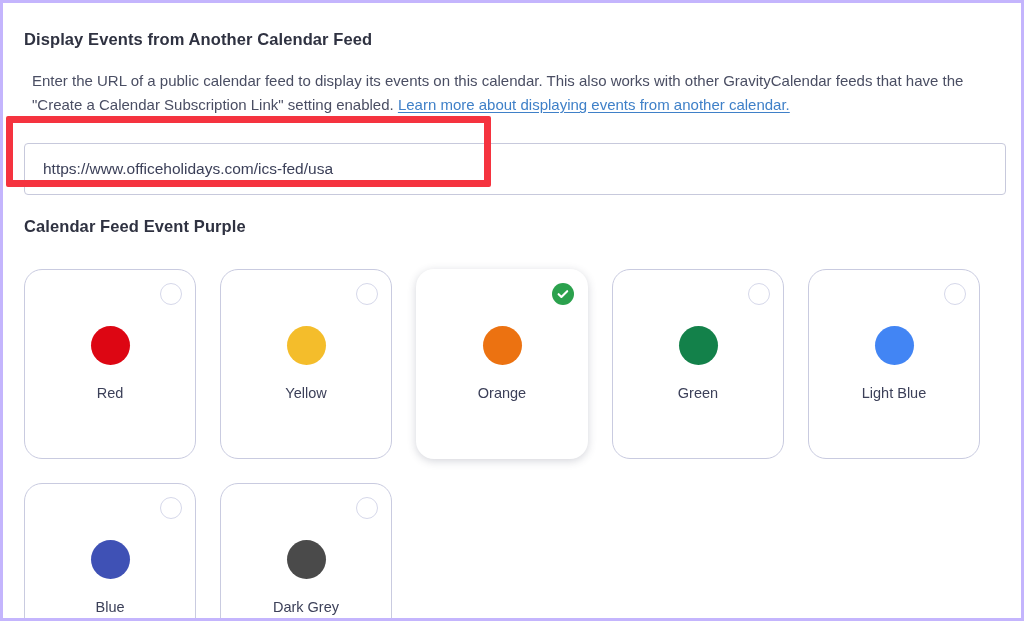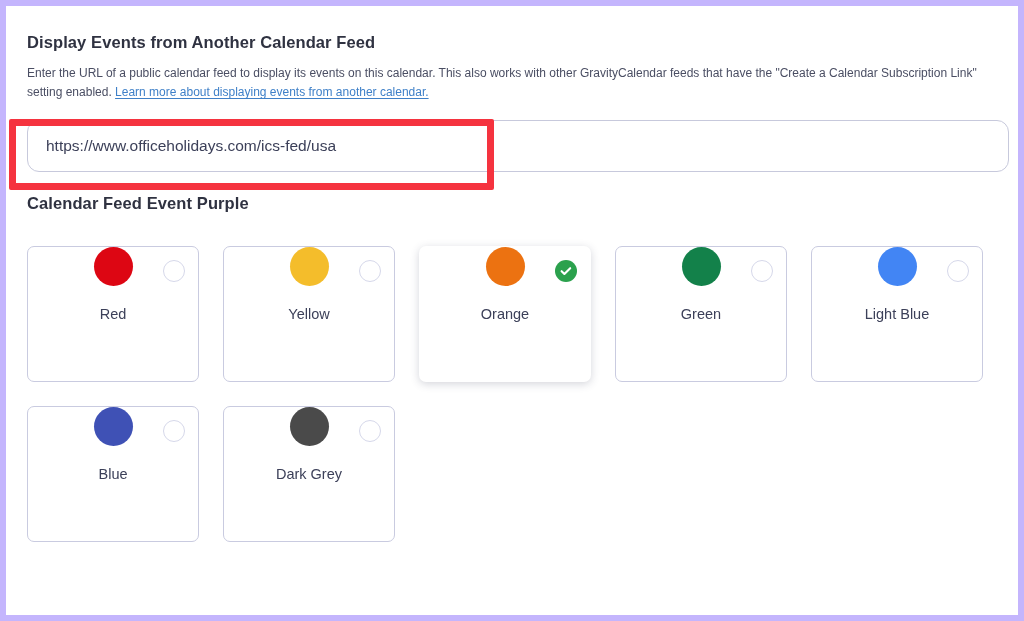--- a/index.html
+++ b/index.html
@@ -12,59 +12,59 @@
     font-family: "Liberation Sans", sans-serif;
     -webkit-font-smoothing: antialiased;
   }
 
   .screen {
     position: relative;
     width: 1024px;
     height: 621px;
     box-sizing: border-box;
     background: #ffffff;
-    border: 6px solid #c4b5fd;
+    border: 3px solid #c4b5fd;
     overflow: hidden;
   }
 
   .content {
     position: absolute;
     left: 21px;
     top: 0;
     width: 982px;
   }
 
   
   .section-heading {
     font-size: 16.5px;
     font-weight: 700;
     color: #2f3241;
     letter-spacing: 0.1px;
     margin: 0;
   }
   .section-desc {
-    font-size: 12px;
+    font-size: 15px;
     color: #4a4e63;
     line-height: 1.62;
-    margin: 0;
+    margin: 8px;
     max-width: 975px;
   }
   .section-desc a {
     color: #3f80c8;
     text-decoration: underline;
     text-underline-offset: 2px;
   }
 
   
   .url-field {
     box-sizing: border-box;
     width: 982px;
     height: 52px;
     border: 1px solid #c7c9dc;
-    border-radius: 12px;
+    border-radius: 4px;
     background: #ffffff;
     font-family: "Liberation Sans", sans-serif;
     font-size: 15.5px;
     color: #3c4059;
     padding: 0 18px;
     outline: none;
   }
   .url-field::placeholder { color: #9aa0b5; }
 
   
@@ -84,29 +84,29 @@
   .swatch-grid {
     display: grid;
     grid-template-columns: repeat(5, 172px);
     column-gap: 24px;
     row-gap: 24px;
   }
 
   .swatch-card {
     position: relative;
     box-sizing: border-box;
-    height: 136px;
+    height: 190px;
     border: 1px solid #c9cbe0;
-    border-radius: 7px;
+    border-radius: 18px;
     background: #ffffff;
     cursor: pointer;
     display: flex;
     flex-direction: column;
     align-items: center;
-    justify-content: flex-start;
+    justify-content: center;
   }
   .swatch-card.selected {
     border-color: transparent;
     box-shadow: 0 2px 9px rgba(60, 64, 89, 0.22);
   }
 
   .swatch-dot {
     width: 39px;
     height: 39px;
     border-radius: 50%;

